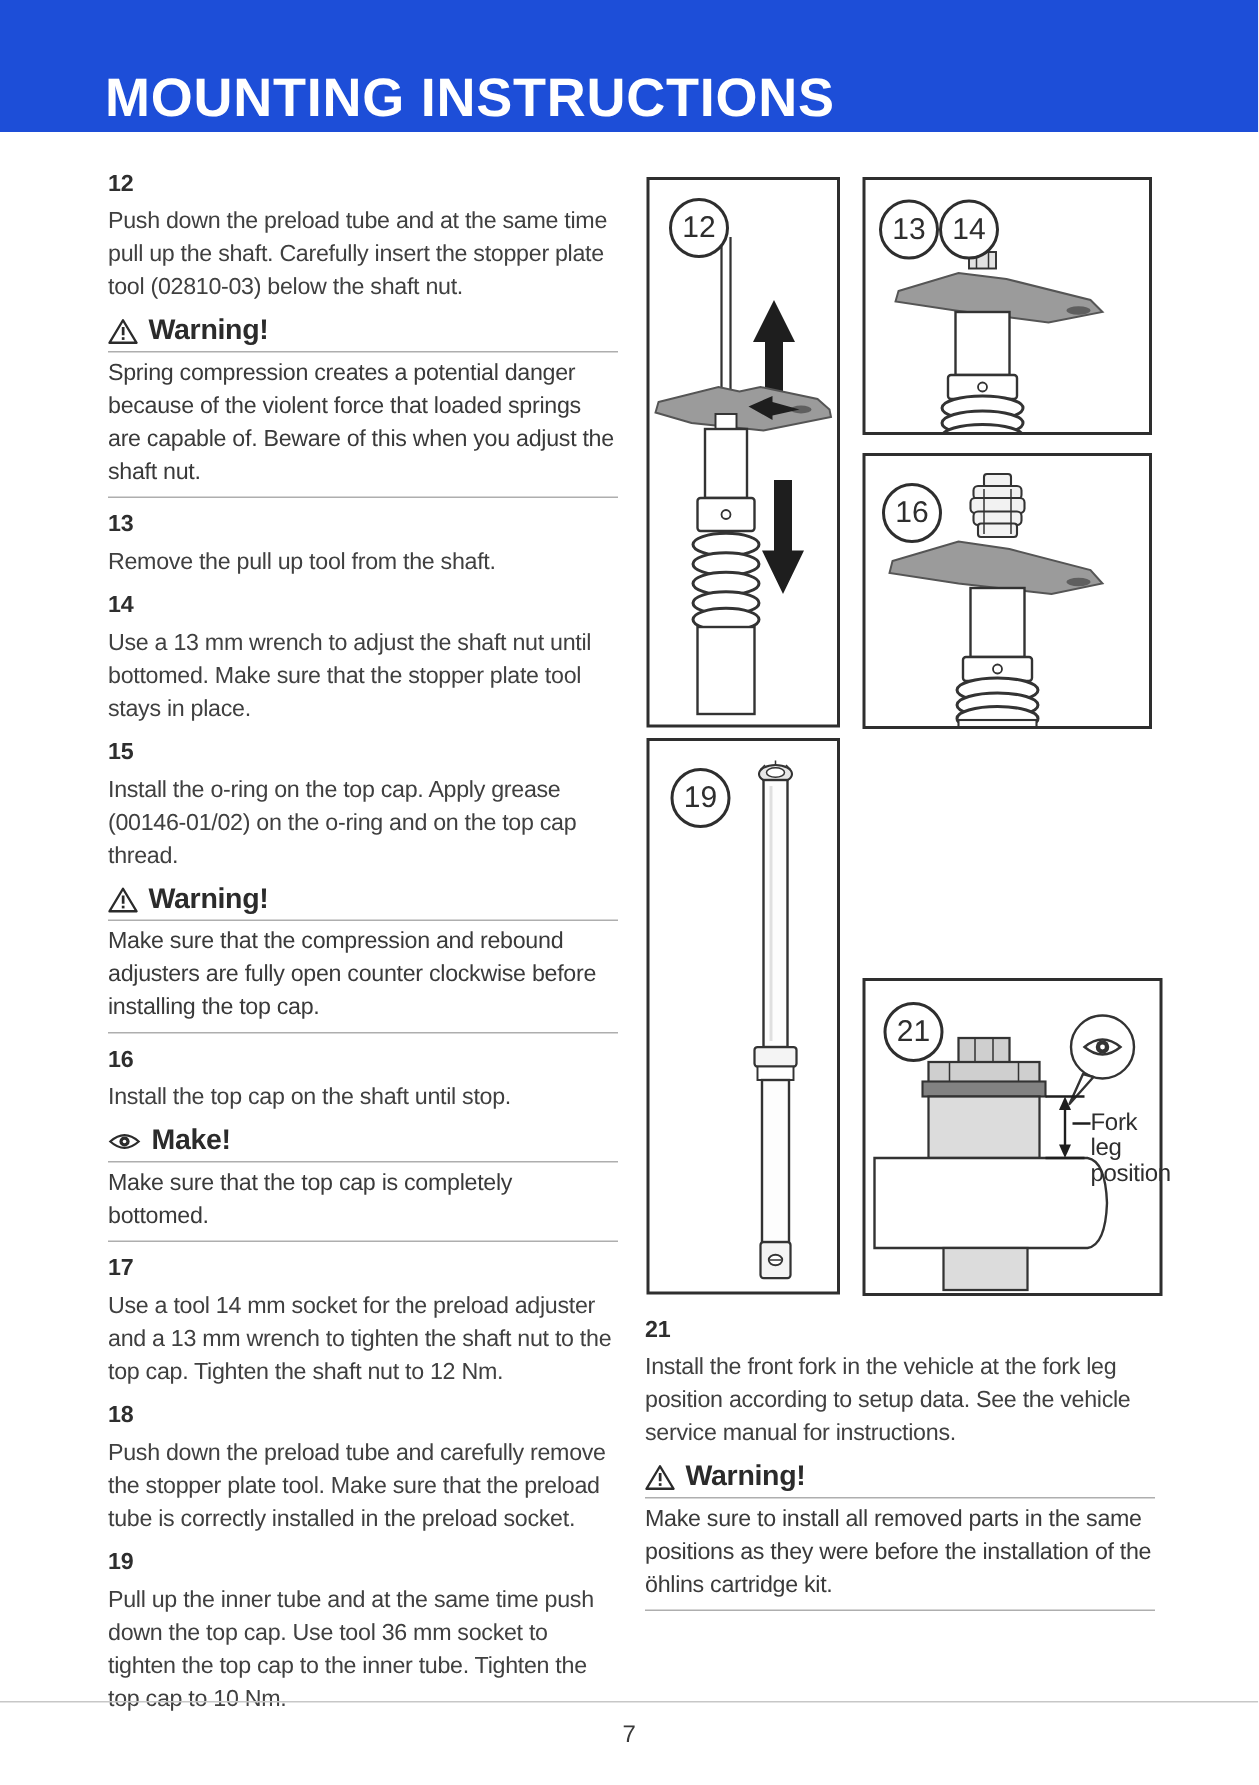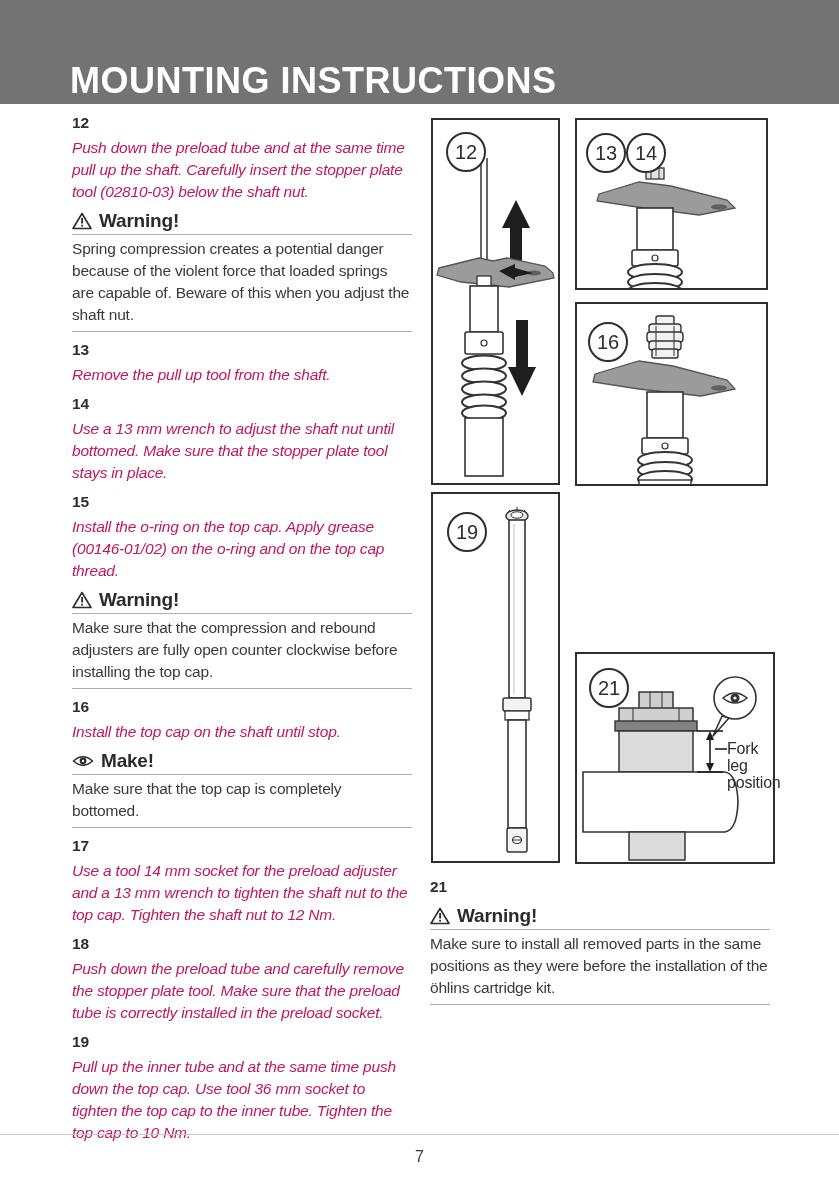--- a/index.html
+++ b/index.html
@@ -3,36 +3,36 @@
 <meta charset="utf-8">
 <style>
   * { margin:0; padding:0; box-sizing:border-box; }
   html,body { background:#ffffff; }
   .page {
     position:relative; width:839px; height:1190px; background:#fff;
     font-family:"Liberation Sans", sans-serif; color:#343434; overflow:hidden;
   }
   
   .header {
-    position:absolute; left:0; top:0; width:839px; height:104px;
-    background:#737373;
+    position:absolute; left:0; top:0; width:839px; height:88px;
+    background:#1d4ed8;
     padding-left:29px;
   }
   .header-title {
     position:absolute; left:70px; bottom:2px;
     font-size:36px; font-weight:bold; color:#ffffff; letter-spacing:0.5px;
     white-space:nowrap;
   }
   
   .col { position:absolute; font-size:15.5px; line-height:22px; letter-spacing:-0.2px; }
   .col-left  { left:72px;  top:112px; width:340px; }
   .col-right { left:430px; top:876px; width:340px; }
   .step { margin-bottom:7px; }
   .step-num { font-weight:bold; font-size:15.5px; margin-bottom:3px; color:#2e2e2e; }
-  .step-text { color:#be185d;font-style:italic; }
+  .step-text { color:#404040; }
   .callout { margin-bottom:7px; }
   .callout-head {
     display:flex; align-items:center; gap:7px;
     font-size:19px; font-weight:bold; color:#2b2b2b;
     border-bottom:1px solid #aeaeae; padding-bottom:2px; margin-bottom:3px;text-align:right;
   }
   .callout-body {
     color:#3a3a3a;
     border-bottom:1px solid #aeaeae; padding-bottom:5px;
   }
@@ -143,20 +143,21 @@
 
     <div class="step">
       <div class="step-num">19</div>
       <div class="step-text">Pull up the inner tube and at the same time push down the top cap. Use tool 36 mm socket to tighten the top cap to the inner tube. Tighten the top cap to 10 Nm.</div>
     </div>
   </div>
 
   <div class="col col-right">
     <div class="step">
       <div class="step-num">21</div>
+      <div class="step-text">Install the front fork in the vehicle at the fork leg position according to setup data. See the vehicle service manual for instructions.</div>
     </div>
     <div class="callout">
       <div class="callout-head">
         <span class="ico">
           <svg width="20" height="18" viewBox="0 0 20 18">
               <path d="M10 1.5 L19 16.5 H1 Z" fill="none" stroke="#2b2b2b" stroke-width="1.6" stroke-linejoin="round"></path>
               <rect x="9.2" y="6" width="1.8" height="5.5" fill="#2b2b2b"></rect>
               <rect x="9.2" y="12.8" width="1.8" height="1.8" fill="#2b2b2b"></rect>
             </svg>
         </span>

